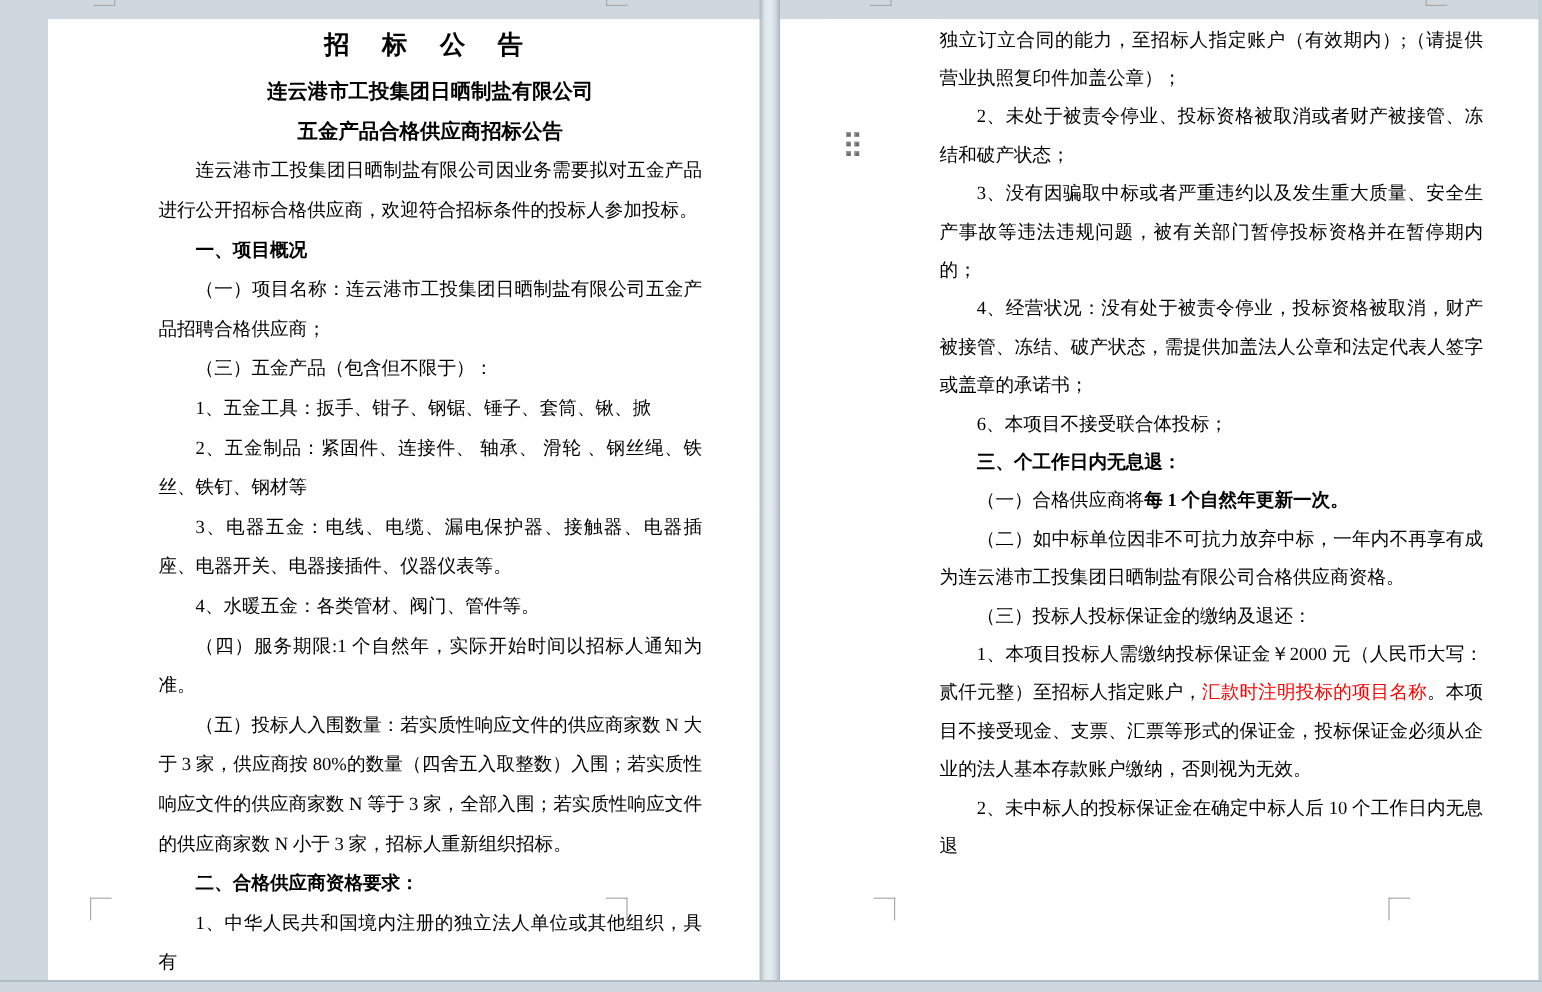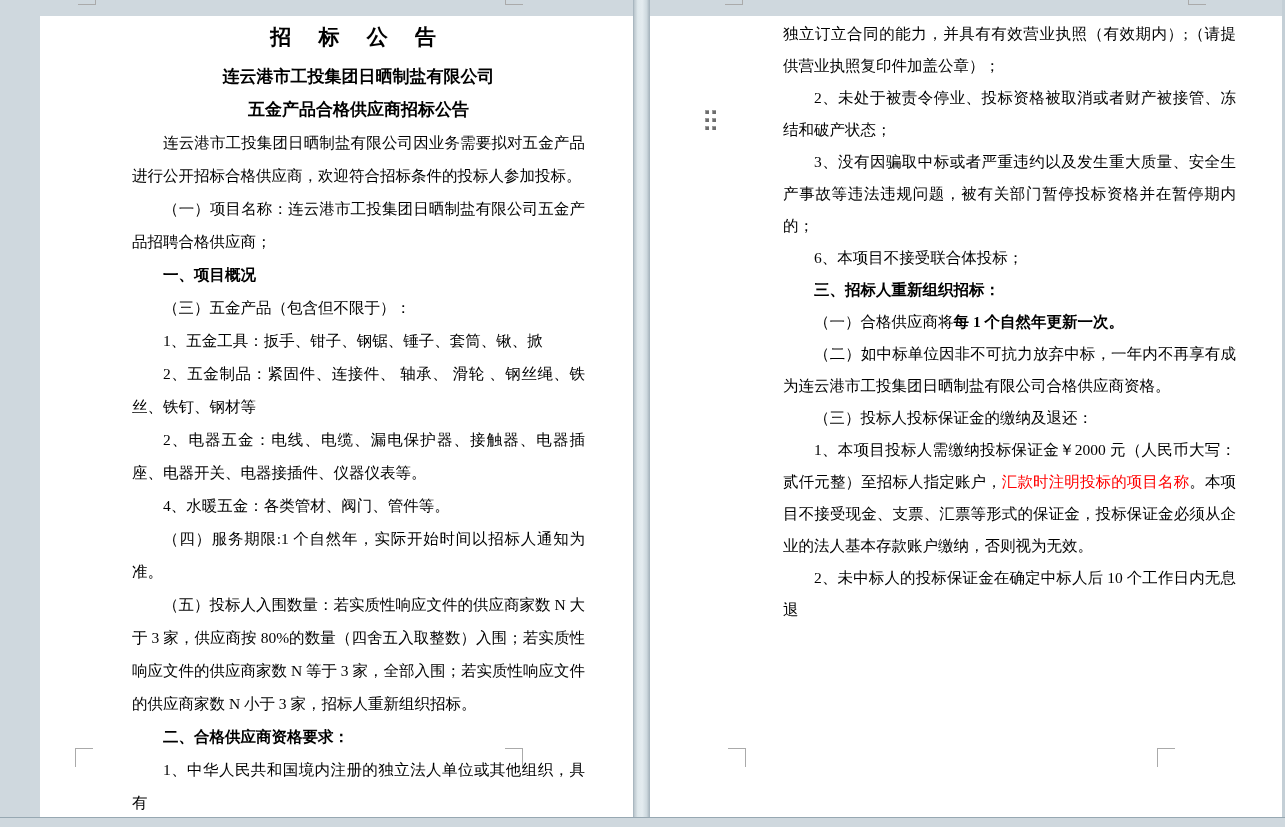--- a/index.html
+++ b/index.html
@@ -63,45 +63,46 @@
 
 <div class="screen">
 
   <div class="page page1">
     <div class="content1">
       <h1 class="doc-title">招 标 公 告</h1>
       <h2 class="doc-subtitle">连云港市工投集团日晒制盐有限公司</h2>
       <h2 class="doc-subtitle">五金产品合格供应商招标公告</h2>
       <div id="page1-paras">
           <p class="para indent"><span>连云港市工投集团日晒制盐有限公司因业务需要拟对五金产品进行公开招标合格供应商，欢迎符合招标条件的投标人参加投标。</span></p>
+          <p class="para indent"><span style="font-weight: bold;">一、项目概况</span></p>
           <p class="para indent"><span>（一）项目名称：连云港市工投集团日晒制盐有限公司五金产品招聘合格供应商；</span></p>
-          <p class="para indent"><span style="font-weight: bold;">一、项目概况</span></p>
           <p class="para indent"><span>（三）五金产品（包含但不限于）：</span></p>
           <p class="para indent"><span>1、五金工具：扳手、钳子、钢锯、锤子、套筒、锹、掀</span></p>
           <p class="para indent"><span>2、五金制品：紧固件、连接件、 轴承、 滑轮 、钢丝绳、铁丝、铁钉、钢材等</span></p>
-          <p class="para indent"><span>2、电器五金：电线、电缆、漏电保护器、接触器、电器插座、电器开关、电器接插件、仪器仪表等。</span></p>
+          <p class="para indent"><span>3、电器五金：电线、电缆、漏电保护器、接触器、电器插座、电器开关、电器接插件、仪器仪表等。</span></p>
           <p class="para indent"><span>4、水暖五金：各类管材、阀门、管件等。</span></p>
           <p class="para indent"><span>（四）服务期限:1 个自然年，实际开始时间以招标人通知为准。</span></p>
           <p class="para indent"><span>（五）投标人入围数量：若实质性响应文件的供应商家数 N 大于 3 家，供应商按 80%的数量（四舍五入取整数）入围；若实质性响应文件的供应商家数 N 等于 3 家，全部入围；若实质性响应文件的供应商家数 N 小于 3 家，招标人重新组织招标。</span></p>
           <p class="para indent"><span style="font-weight: bold;">二、合格供应商资格要求：</span></p>
           <p class="para indent"><span>1、中华人民共和国境内注册的独立法人单位或其他组织，具有</span></p>
         </div>
     </div>
   </div>
 
   <div class="page-gap"></div>
 
   <div class="page page2">
     <div class="content2">
       <div id="page2-paras">
-          <p class="para"><span>独立订立合同的能力，并具有有效营业执照（有效期内）;（请提供营业执照复印件加盖公章）；</span></p>
+          <p class="para"><span>独立订立合同的能力，至招标人指定账户（有效期内）;（请提供营业执照复印件加盖公章）；</span></p>
           <p class="para indent"><span>2、未处于被责令停业、投标资格被取消或者财产被接管、冻结和破产状态；</span></p>
           <p class="para indent"><span>3、没有因骗取中标或者严重违约以及发生重大质量、安全生产事故等违法违规问题，被有关部门暂停投标资格并在暂停期内的；</span></p>
+          <p class="para indent"><span>4、经营状况：没有处于被责令停业，投标资格被取消，财产被接管、冻结、破产状态，需提供加盖法人公章和法定代表人签字或盖章的承诺书；</span></p>
           <p class="para indent"><span>6、本项目不接受联合体投标；</span></p>
-          <p class="para indent"><span style="font-weight: bold;">三、招标人重新组织招标：</span></p>
+          <p class="para indent"><span style="font-weight: bold;">三、个工作日内无息退：</span></p>
           <p class="para indent"><span>（一）合格供应商将</span><span style="font-weight: bold;">每 1 个自然年更新一次。</span></p>
           <p class="para indent"><span>（二）如中标单位因非不可抗力放弃中标，一年内不再享有成为连云港市工投集团日晒制盐有限公司合格供应商资格。</span></p>
           <p class="para indent"><span>（三）投标人投标保证金的缴纳及退还：</span></p>
           <p class="para indent"><span>1、本项目投标人需缴纳投标保证金￥2000 元（人民币大写：贰仟元整）至招标人指定账户，</span><span style="color: rgb(255, 0, 0); font-family: Liberation Serif, serif;">汇款时注明投标的项目名称</span><span>。本项目不接受现金、支票、汇票等形式的保证金，投标保证金必须从企业的法人基本存款账户缴纳，否则视为无效。</span></p>
           <p class="para indent"><span>2、未中标人的投标保证金在确定中标人后 10 个工作日内无息退</span></p>
         </div>
     </div>
   </div>
 
   <div class="drag-handle">

